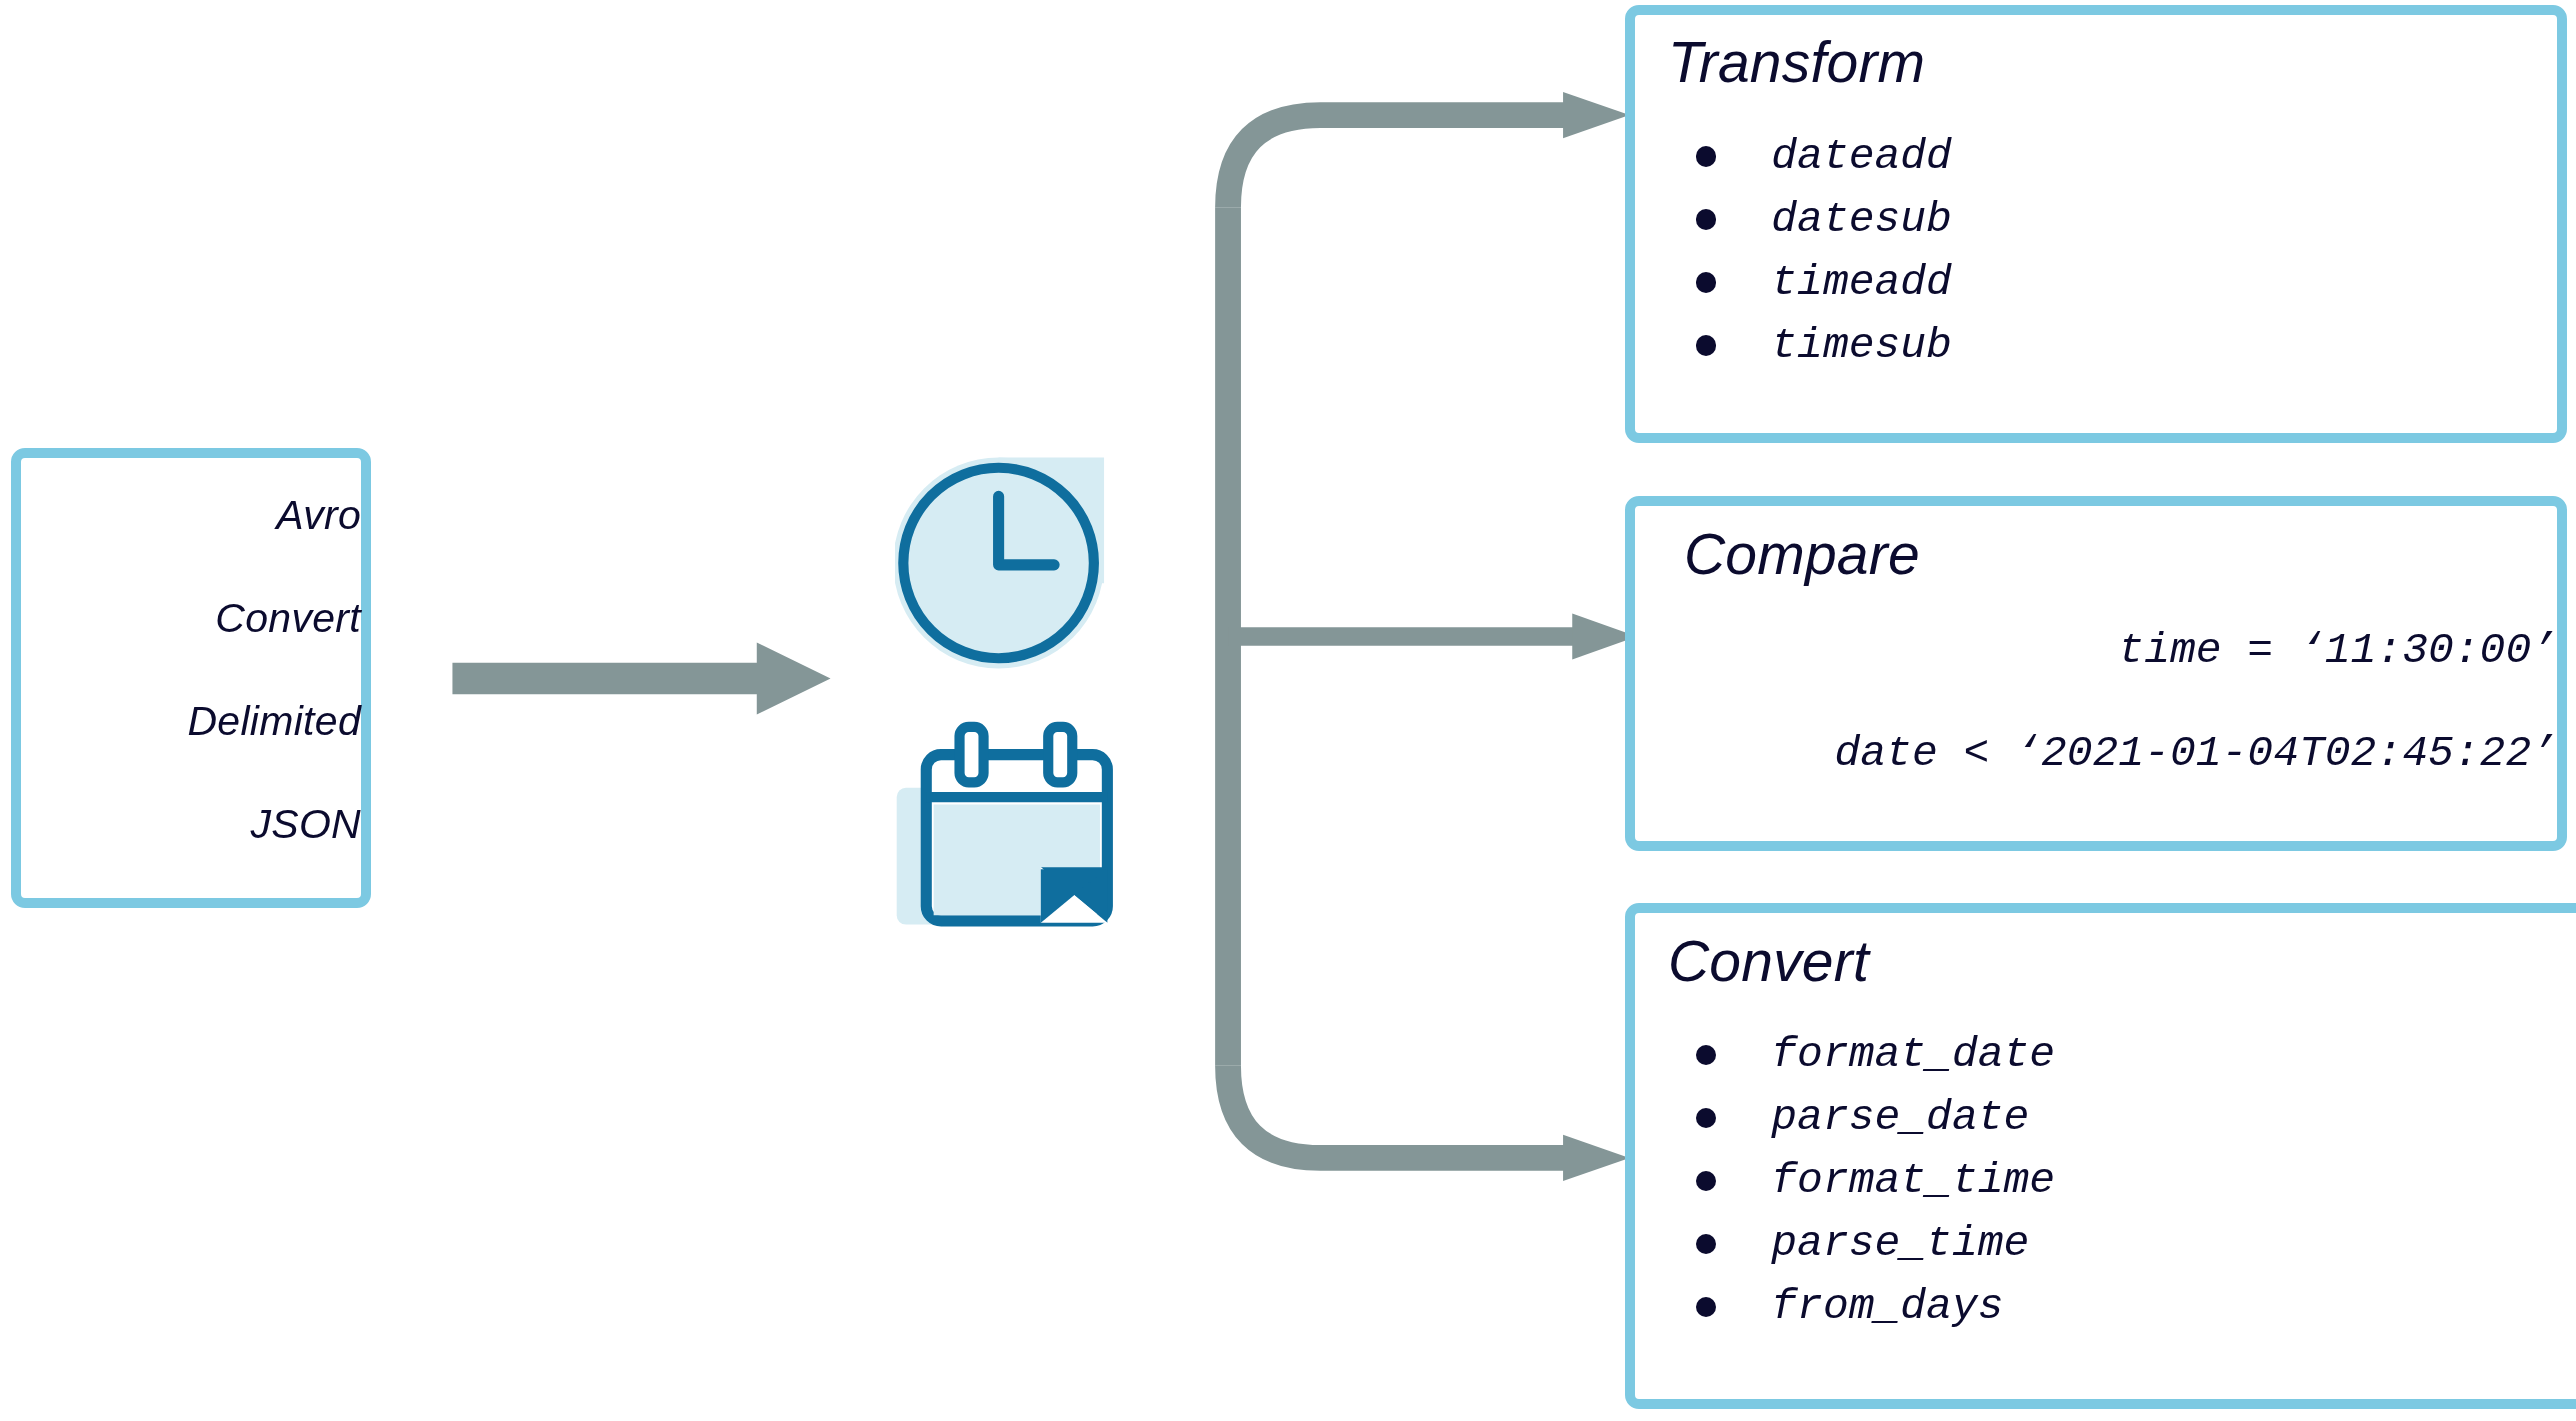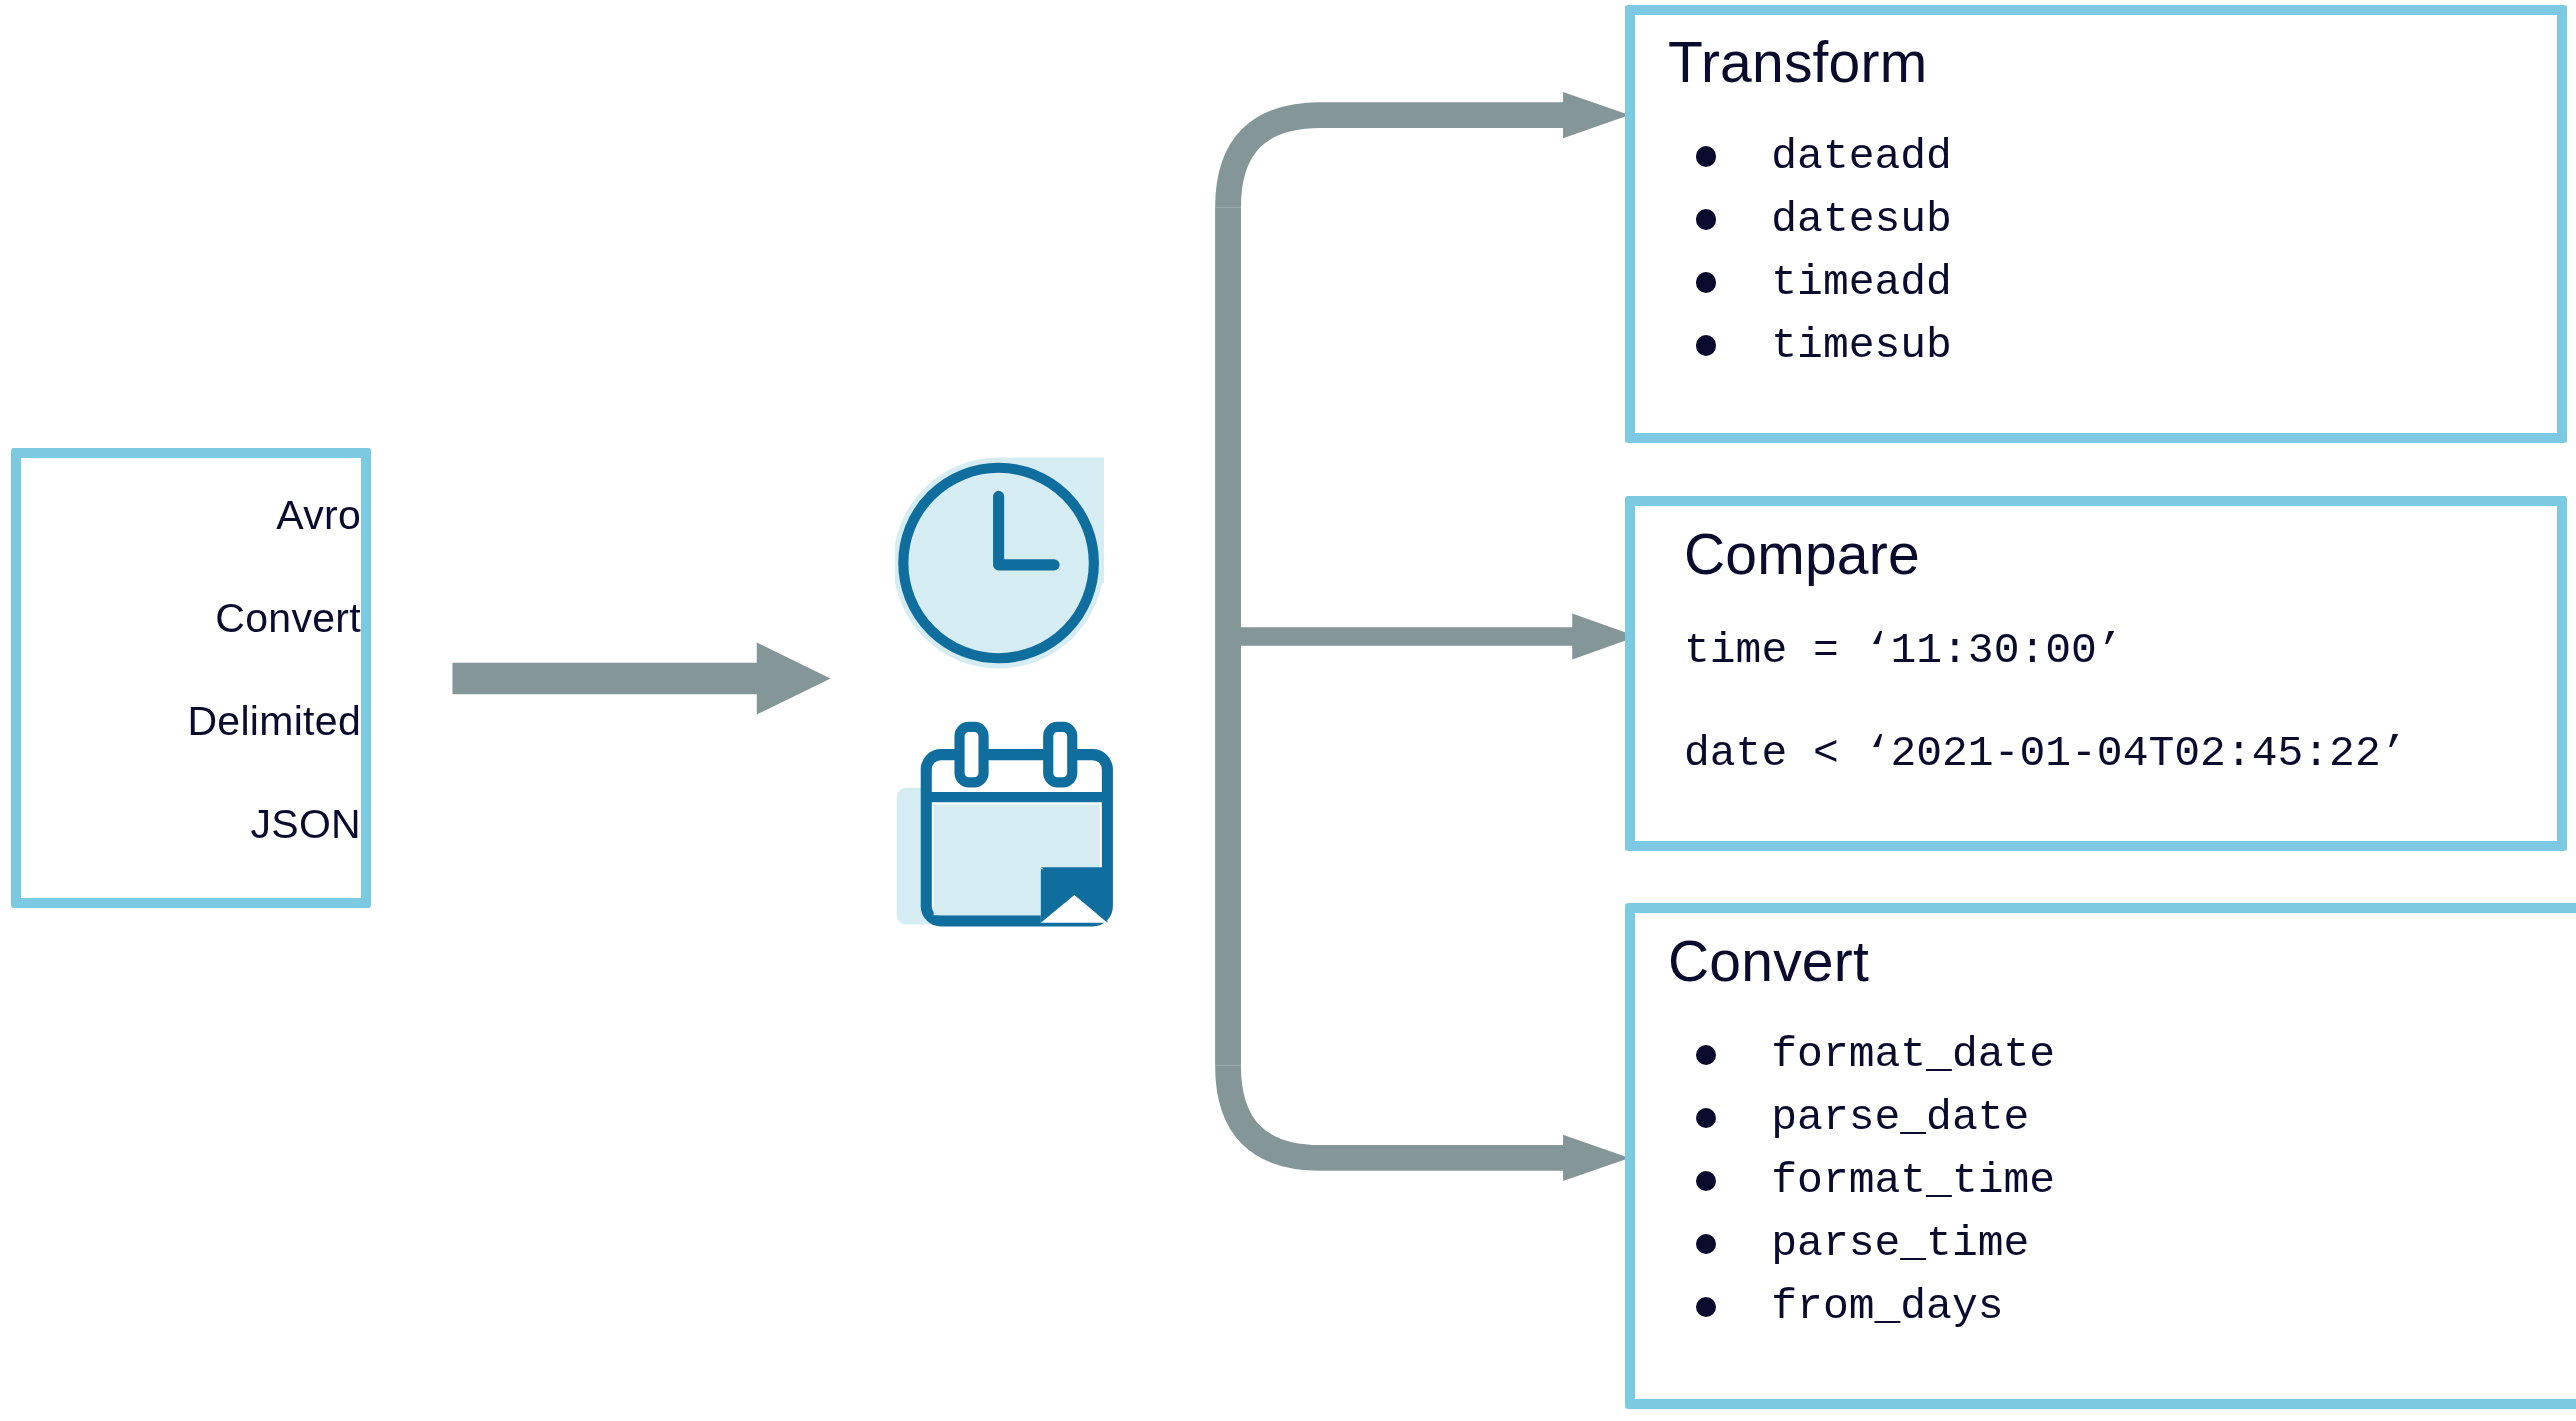--- a/index.html
+++ b/index.html
@@ -17,21 +17,22 @@
     background: #ffffff;
     overflow: hidden;
   }
 
   
   .card {
     position: absolute;
     box-sizing: border-box;
     background: #ffffff;
     border: 10.2px solid #7CC9E2;
-    border-radius: 3px;
+    border-radius: 14px;
+    font-style: italic;
   }
 
   
   #source-card {
     left: 11px;
     top: 448px;
     width: 360px;
     height: 460px;
     padding: 37px 0 0 31px;
   }
@@ -100,20 +101,21 @@
 
   
   .code-lines { margin-top: 44px; }
   .code-line {
     font-family: "Liberation Mono", monospace;
     font-size: 43px;
     line-height: 1;
     color: #0B0B2E;
     white-space: pre;
     margin-bottom: 60px;
+    text-align: right;
   }
   .code-line:last-child { margin-bottom: 0; }
 
   
   #icon-group {
     position: absolute;
     left: 886px;
     top: 452px;
     width: 259px;
     height: 480px;

